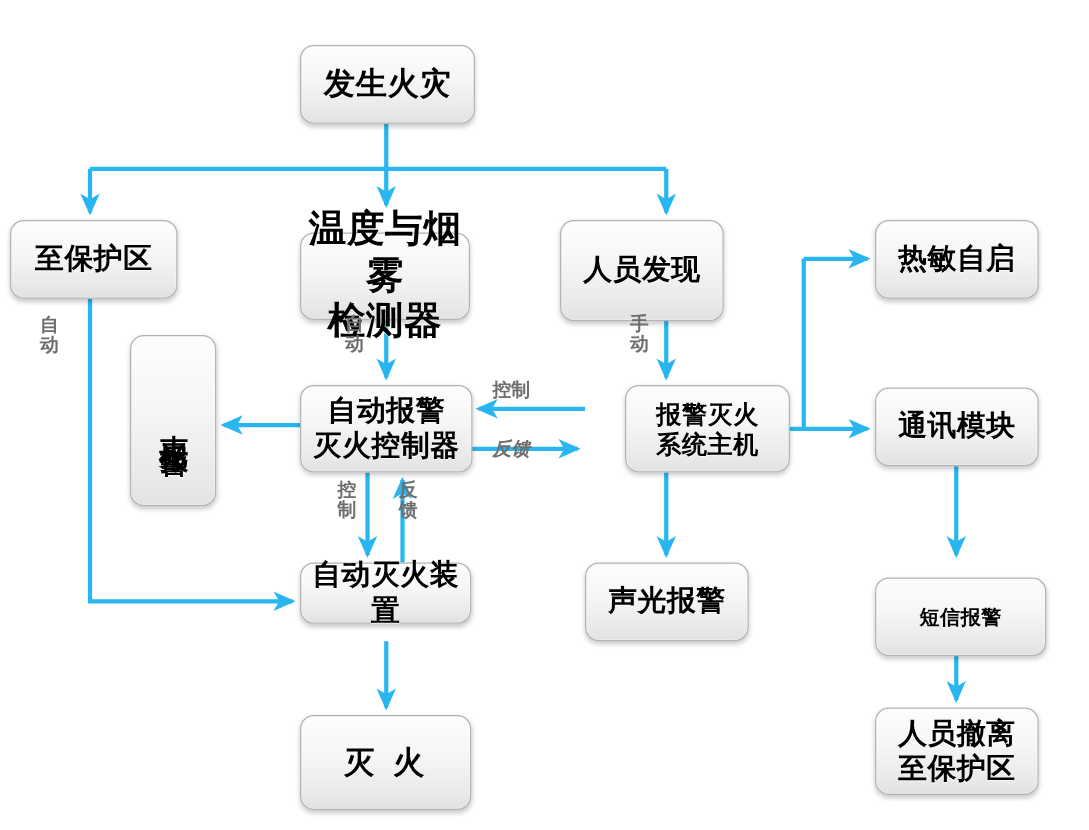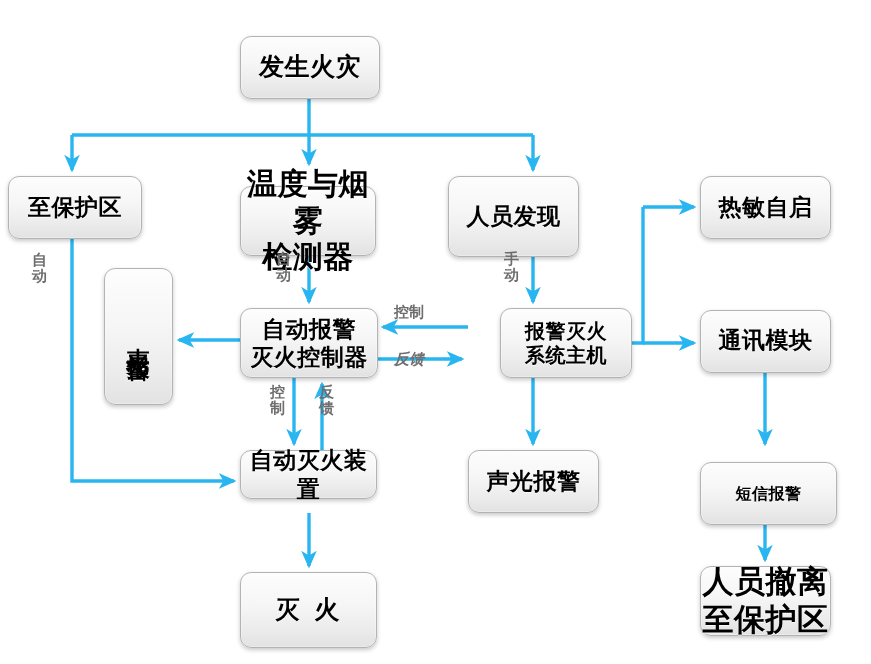--- a/index.html
+++ b/index.html
@@ -142,21 +142,21 @@
   <div class="node" style="left:700px; top:310px; width:131px; height:63px; font-size:23px;font-family:Liberation Serif, serif;">通讯模块</div>
 
   <div class="node" style="left:240px; top:450px; width:137px; height:49px; font-size:23px;">自动灭火装置</div>
 
   <div class="node" style="left:468px; top:450px; width:131px; height:63px; font-size:23px;">声光报警</div>
 
   <div class="node" style="left:700px; top:450px; width:137px; height:63px; font-size:16px;margin-top:12px;">短信报警</div>
 
   <div class="node" style="left:240px; top:572px; width:137px; height:76px; font-size:25px; letter-spacing:3px;">灭 火</div>
 
-  <div class="node" style="left:700px; top:566px; width:131px; height:70px; font-size:31px;">人员撤离
+  <div class="node" style="left:700px; top:566px; width:131px; height:70px; font-size:23px;">人员撤离
 至保护区</div>
 
   <div class="edge-label stacked" style="left:31px; top:253px;">自
 动</div>
 
   <div class="edge-label stacked" style="left:275px; top:252px;">自
 动</div>
 
   <div class="edge-label stacked" style="left:503px; top:252px;">手
 动</div>

